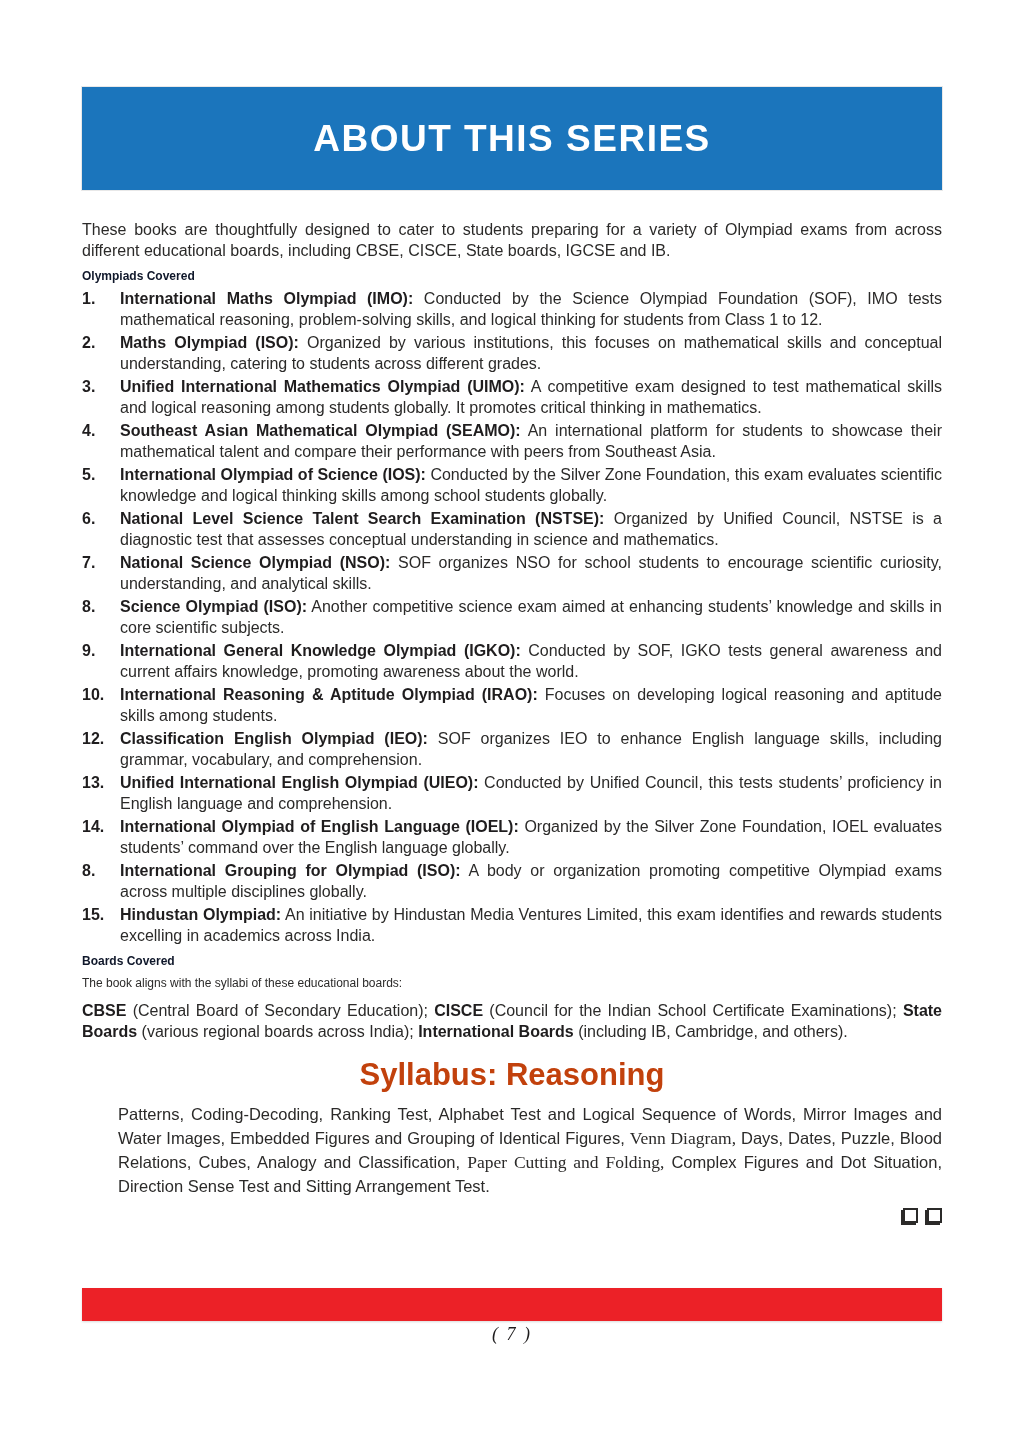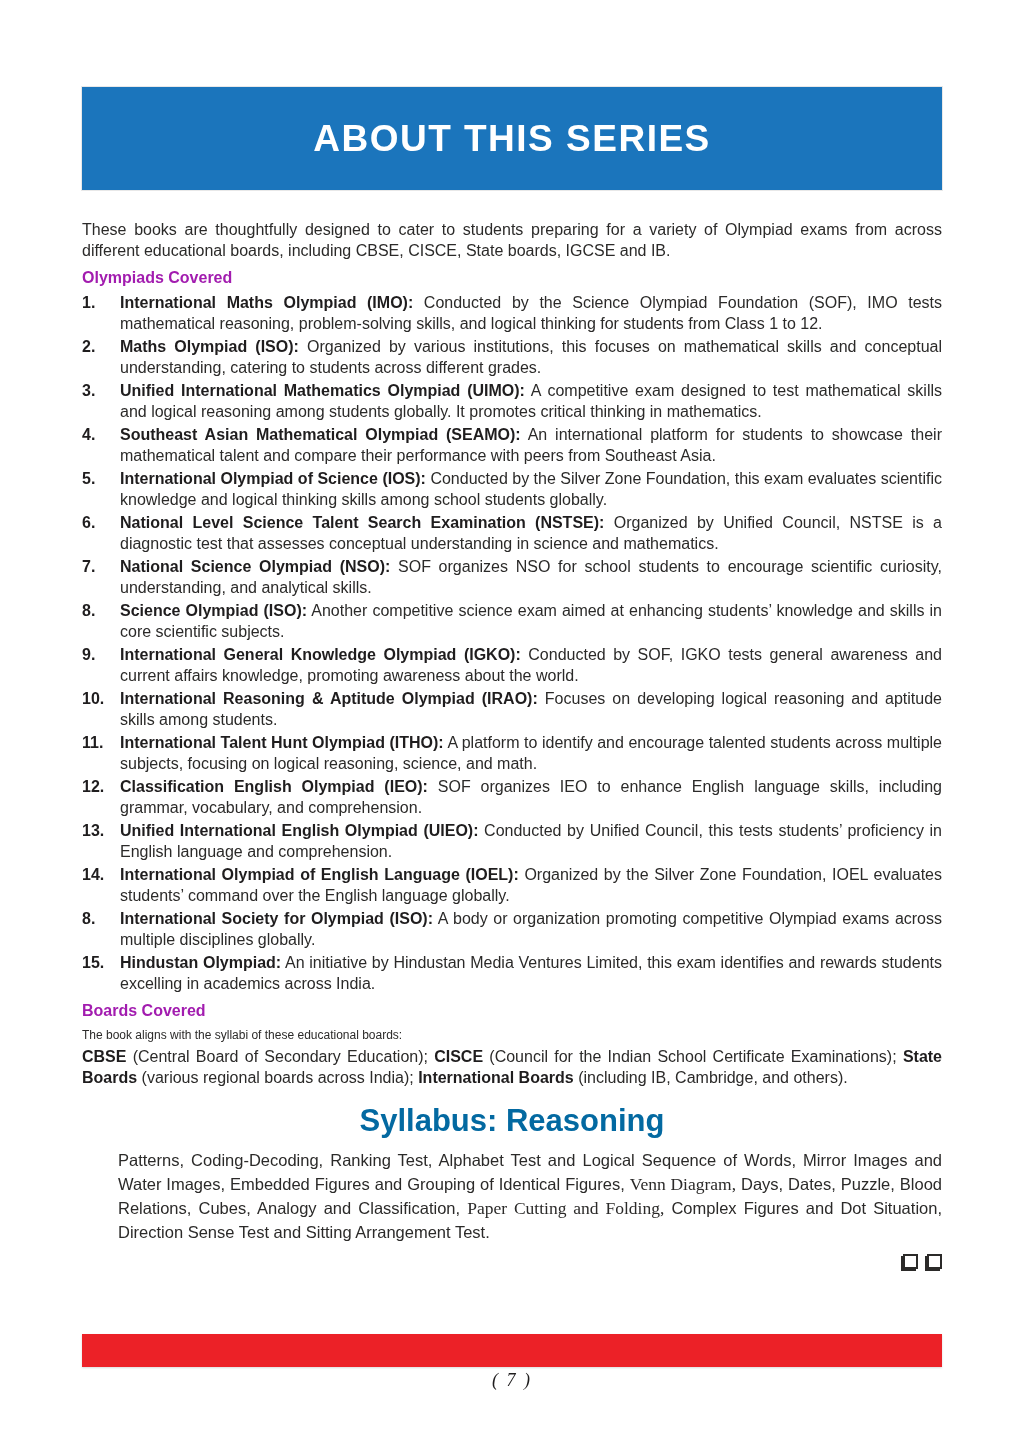--- a/index.html
+++ b/index.html
@@ -38,23 +38,23 @@
   }
   p { margin: 0; }
   .justify { text-align: justify; text-justify: inter-word; }
   .intro {
     margin-top: 29px;
     font-size: 16px;
     line-height: 21px;
   }
   h2.section-heading {
     margin: 8px 0 5px 0;
-    font-size: 16px;
-    font-weight: 700;
-    color: #a21caf;
+    font-size: 12px;
+    font-weight: 700;
+    color: #0f172a;
   }
   ol.olympiad-list {
     list-style: none;
     margin: 5px 0 0 0;
     padding: 0;
   }
   li.olympiad-item {
     display: grid;
     grid-template-columns: 38px 1fr;
     margin-bottom: 2px;
@@ -66,30 +66,31 @@
     color: #1f1d1e;
   }
   li.olympiad-item .item-text { text-align: justify; }
   li.olympiad-item .item-title { font-weight: 700; color: #1f1d1e; }
   .boards-intro {
     margin-top: 5px;
     font-size: 12px;
     line-height: 21px;
   }
   .boards-paragraph {
+    margin-top: 6px;
     font-size: 16px;
     line-height: 21px;
   }
   .boards-paragraph b { color: #1f1d1e; }
   h2.syllabus-heading {
     margin: 15px 0 9px 0;
     text-align: center;
     font-size: 31px;
     font-weight: 700;
-    color: #0369a1;
+    color: #c2410c;
   }
   .syllabus {
     margin-left: 36px;
     font-size: 16.5px;
     line-height: 24px;
   }
   .syllabus .serif {
     font-family: "Liberation Serif", serif;
     font-size: 17.5px;
   }
@@ -180,43 +181,39 @@
   <li class="olympiad-item">
     <span class="num">9.</span>
     <span class="item-text"><b class="item-title">International General Knowledge Olympiad (IGKO):</b><span class="item-desc"> Conducted by SOF, IGKO tests general awareness and current affairs knowledge, promoting awareness about the world.</span></span>
   </li>
 
   <li class="olympiad-item">
     <span class="num">10.</span>
     <span class="item-text"><b class="item-title">International Reasoning &amp; Aptitude Olympiad (IRAO):</b><span class="item-desc"> Focuses on developing logical reasoning and aptitude skills among students.</span></span>
   </li>
 
-  <li class="olympiad-item">
-    <span class="num">11.</span>
-    <span class="item-text"><b class="item-title">International Talent Hunt Olympiad (ITHO):</b><span class="item-desc"> A platform to identify and encourage talented students across multiple subjects, focusing on logical reasoning, science, and math.</span></span>
-  </li>
 
   <li class="olympiad-item">
     <span class="num">12.</span>
     <span class="item-text"><b class="item-title">Classification English Olympiad (IEO):</b><span class="item-desc"> SOF organizes IEO to enhance English language skills, including grammar, vocabulary, and comprehension.</span></span>
   </li>
 
   <li class="olympiad-item">
     <span class="num">13.</span>
     <span class="item-text"><b class="item-title">Unified International English Olympiad (UIEO):</b><span class="item-desc"> Conducted by Unified Council, this tests students’ proficiency in English language and comprehension.</span></span>
   </li>
 
   <li class="olympiad-item">
     <span class="num">14.</span>
     <span class="item-text"><b class="item-title">International Olympiad of English Language (IOEL):</b><span class="item-desc"> Organized by the Silver Zone Foundation, IOEL evaluates students’ command over the English language globally.</span></span>
   </li>
 
   <li class="olympiad-item">
     <span class="num">8.</span>
-    <span class="item-text"><b class="item-title">International Society for Olympiad (ISO):</b><span class="item-desc"> A body or organization promoting competitive Olympiad exams across multiple disciplines globally.</span></span>
+    <span class="item-text"><b class="item-title">International Grouping for Olympiad (ISO):</b><span class="item-desc"> A body or organization promoting competitive Olympiad exams across multiple disciplines globally.</span></span>
   </li>
 
   <li class="olympiad-item">
     <span class="num">15.</span>
     <span class="item-text"><b class="item-title">Hindustan Olympiad:</b><span class="item-desc"> An initiative by Hindustan Media Ventures Limited, this exam identifies and rewards students excelling in academics across India.</span></span>
   </li>
 </ol>
 
   <h2 class="section-heading">Boards Covered</h2>
 

